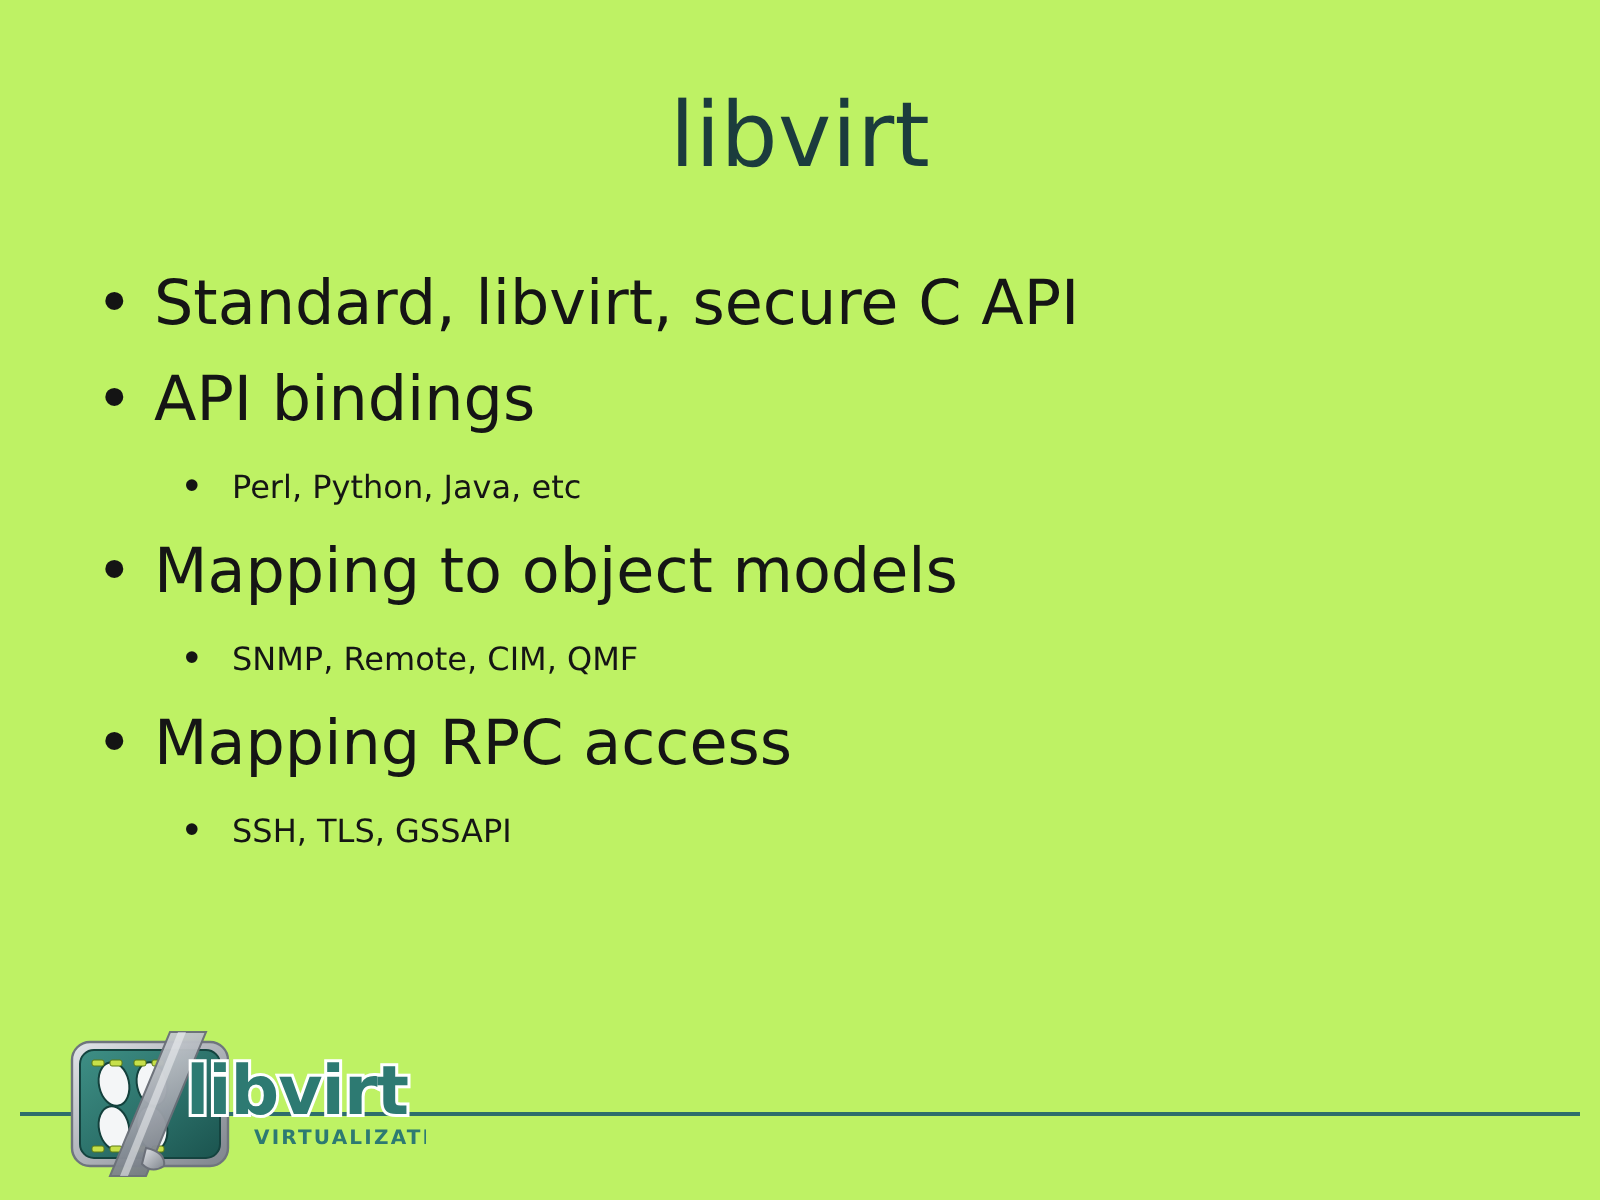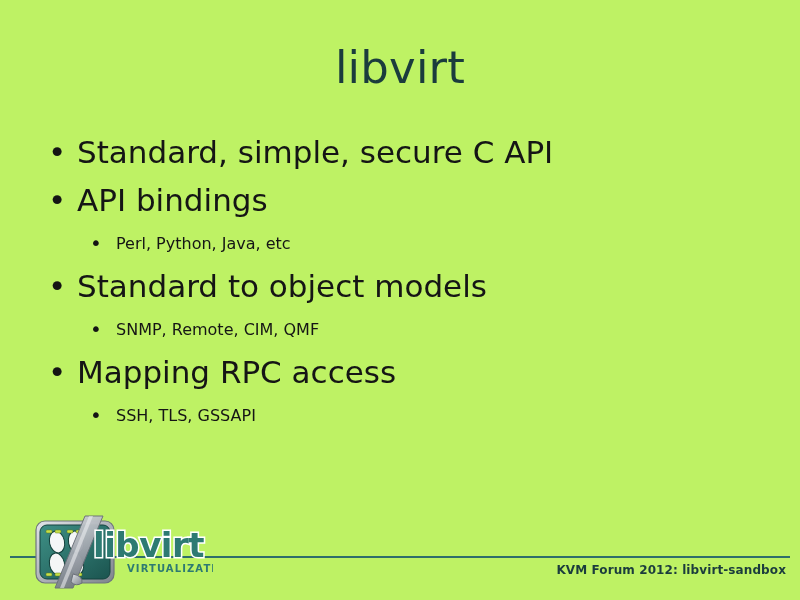--- a/index.html
+++ b/index.html
@@ -123,36 +123,36 @@
 <body>
 
 <div class="slide">
 
   <div class="slide-title">libvirt</div>
 
   <div class="body-list">
 
     <div class="bullet-row level-1">
       <span class="marker">•</span>
-      <span class="bullet-text">Standard, simple, secure C API</span>
+      <span class="bullet-text">Standard, libvirt, secure C API</span>
     </div>
 
     <div class="bullet-row level-1">
       <span class="marker">•</span>
       <span class="bullet-text">API bindings</span>
     </div>
 
     <div class="bullet-row level-2">
       <span class="marker">•</span>
       <span class="bullet-text">Perl, Python, Java, etc</span>
     </div>
 
     <div class="bullet-row level-1">
       <span class="marker">•</span>
-      <span class="bullet-text">Standard to object models</span>
+      <span class="bullet-text">Mapping to object models</span>
     </div>
 
     <div class="bullet-row level-2">
       <span class="marker">•</span>
       <span class="bullet-text">SNMP, Remote, CIM, QMF</span>
     </div>
 
     <div class="bullet-row level-1">
       <span class="marker">•</span>
       <span class="bullet-text">Mapping RPC access</span>
@@ -160,21 +160,20 @@
 
     <div class="bullet-row level-2">
       <span class="marker">•</span>
       <span class="bullet-text">SSH, TLS, GSSAPI</span>
     </div>
 
   </div>
 
   <div class="footer-rule"></div>
 
-  <div class="footer-note">KVM Forum 2012: libvirt-sandbox</div>
 
   <div class="logo">
     <svg width="180" height="78" viewBox="0 0 180 78" xmlns="http://www.w3.org/2000/svg">
       <defs>
         <linearGradient id="caseGrad" x1="0" y1="0" x2="1" y2="1">
           <stop offset="0%" stop-color="#3e8f85"></stop>
           <stop offset="55%" stop-color="#2b7069"></stop>
           <stop offset="100%" stop-color="#1b544f"></stop>
         </linearGradient>
         <linearGradient id="metalGrad" x1="0" y1="0" x2="1" y2="1">

